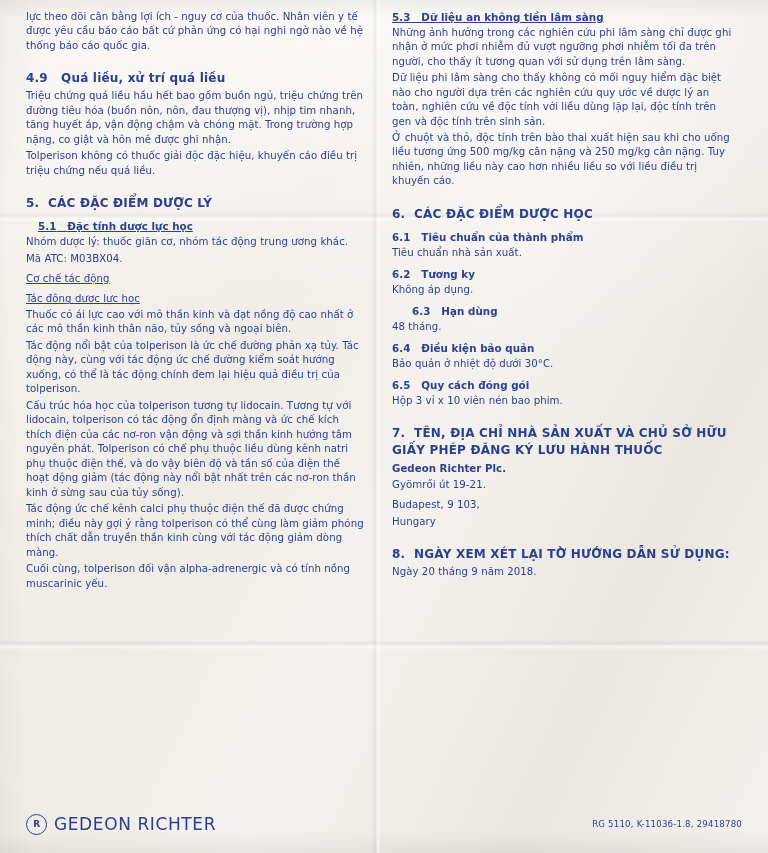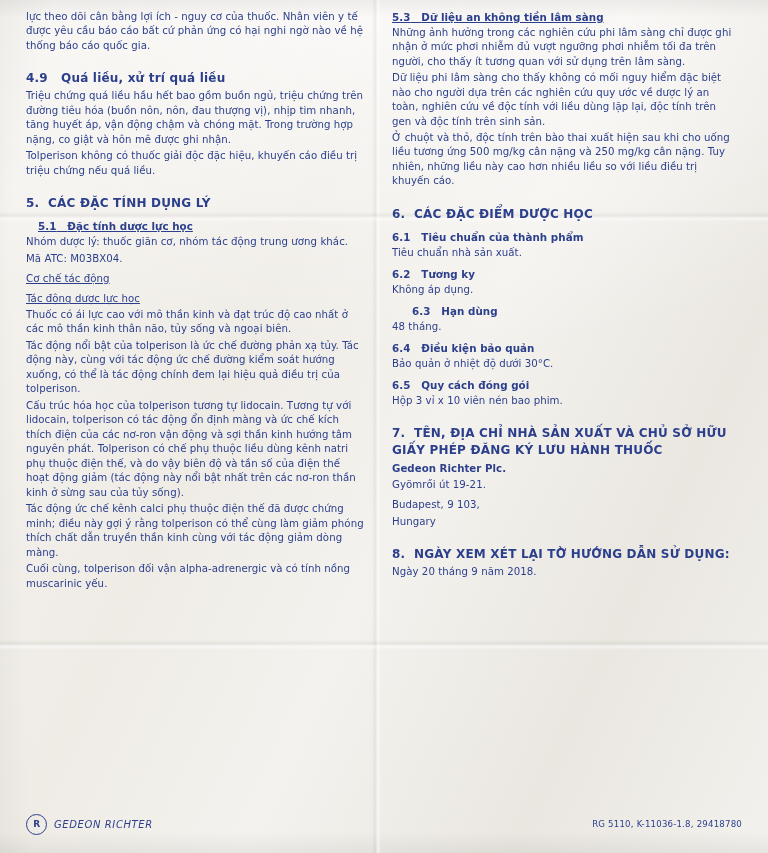--- a/index.html
+++ b/index.html
@@ -107,23 +107,22 @@
     border: 1.4px solid #2b3f8c;
     border-radius: 50%;
     display: flex;
     align-items: center;
     justify-content: center;
     font-size: 9px;
     font-weight: bold;
     letter-spacing: -0.4px;
   }
   .brand-name {
-    font-size: 10px;
+    font-size: 17px;
     letter-spacing: 0.6px;
-    font-style: italic;
   }
   .code {
     font-size: 8.6px;
     letter-spacing: 0.2px;
   }
   
   .bleed {
     position: absolute;
     z-index: 4;
     color: #2b3f8c;
@@ -208,34 +207,34 @@
         <span>4.9</span>
         &nbsp;&nbsp;<span>Quá liều, xử trí quá liều</span>
       </div>
       <p>Triệu chứng quá liều hầu hết bao gồm buồn ngủ, triệu chứng trên đường tiêu hóa (buồn nôn, nôn, đau thượng vị), nhịp tim nhanh, tăng huyết áp, vận động chậm và chóng mặt. Trong trường hợp nặng, co giật và hôn mê được ghi nhận.</p>
       <p>Tolperison không có thuốc giải độc đặc hiệu, khuyến cáo điều trị triệu chứng nếu quá liều.</p>
 
       <div class="sp"></div>
 
       <div class="h1">
         <span>5.</span>
-        &nbsp;<span>CÁC ĐẶC TÍNH DỤNG LÝ</span>
+        &nbsp;<span>CÁC ĐẶC ĐIỂM DƯỢC LÝ</span>
       </div>
 
       <div class="h2 ul">
         <span>5.1</span>
         &nbsp;&nbsp;<span>Đặc tính dược lực học</span>
       </div>
       <p>Nhóm dược lý: thuốc giãn cơ, nhóm tác động trung ương khác.</p>
       <p>Mã ATC: M03BX04.</p>
 
       <div class="h3">Cơ chế tác động</div>
 
       <div class="h3">Tác động dược lực học</div>
-      <p>Thuốc có ái lực cao với mô thần kinh và đạt trúc độ cao nhất ở các mô thần kinh thân não, tủy sống và ngoại biên.</p>
+      <p>Thuốc có ái lực cao với mô thần kinh và đạt nồng độ cao nhất ở các mô thần kinh thân não, tủy sống và ngoại biên.</p>
       <p>Tác động nổi bật của tolperison là ức chế đường phản xạ tủy. Tác động này, cùng với tác động ức chế đường kiểm soát hướng xuống, có thể là tác động chính đem lại hiệu quả điều trị của tolperison.</p>
       <p>Cấu trúc hóa học của tolperison tương tự lidocain. Tương tự với lidocain, tolperison có tác động ổn định màng và ức chế kích thích điện của các nơ-ron vận động và sợi thần kinh hướng tâm nguyên phát. Tolperison có chế phụ thuộc liều dùng kênh natri phụ thuộc điện thế, và do vậy biên độ và tần số của điện thế hoạt động giảm (tác động này nổi bật nhất trên các nơ-ron thần kinh ở sừng sau của tủy sống).</p>
       <p>Tác động ức chế kênh calci phụ thuộc điện thế đã được chứng minh; điều này gợi ý rằng tolperison có thể cùng làm giảm phóng thích chất dẫn truyền thần kinh cùng với tác động giảm dòng màng.</p>
       <p>Cuối cùng, tolperison đối vận alpha-adrenergic và có tính nồng muscarinic yếu.</p>
     </div>
 
     <div class="col">
       <div class="h2 ul" style="padding-left:0; margin-top:0;">
         <span>5.3</span>
         &nbsp;&nbsp;<span>Dữ liệu an không tiền lâm sàng</span>

